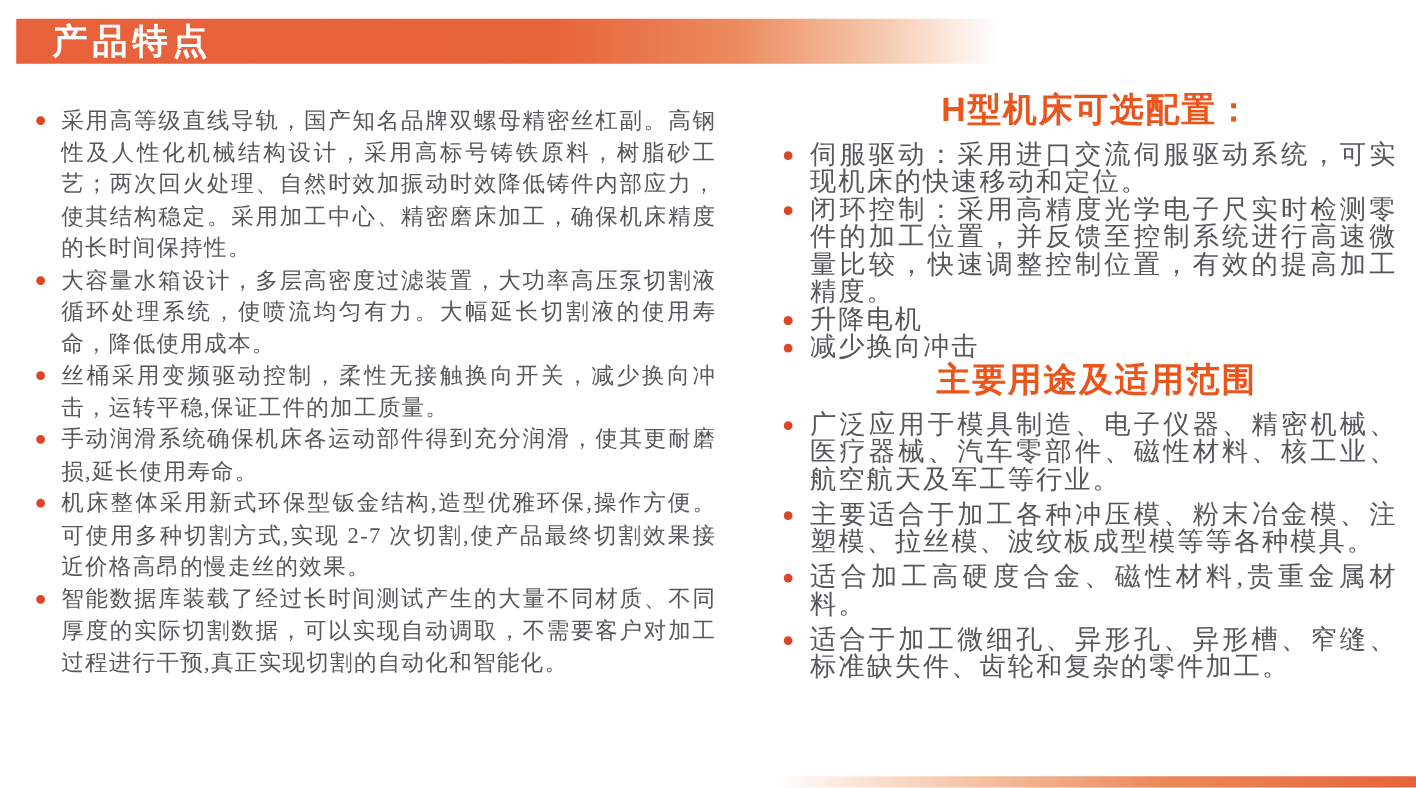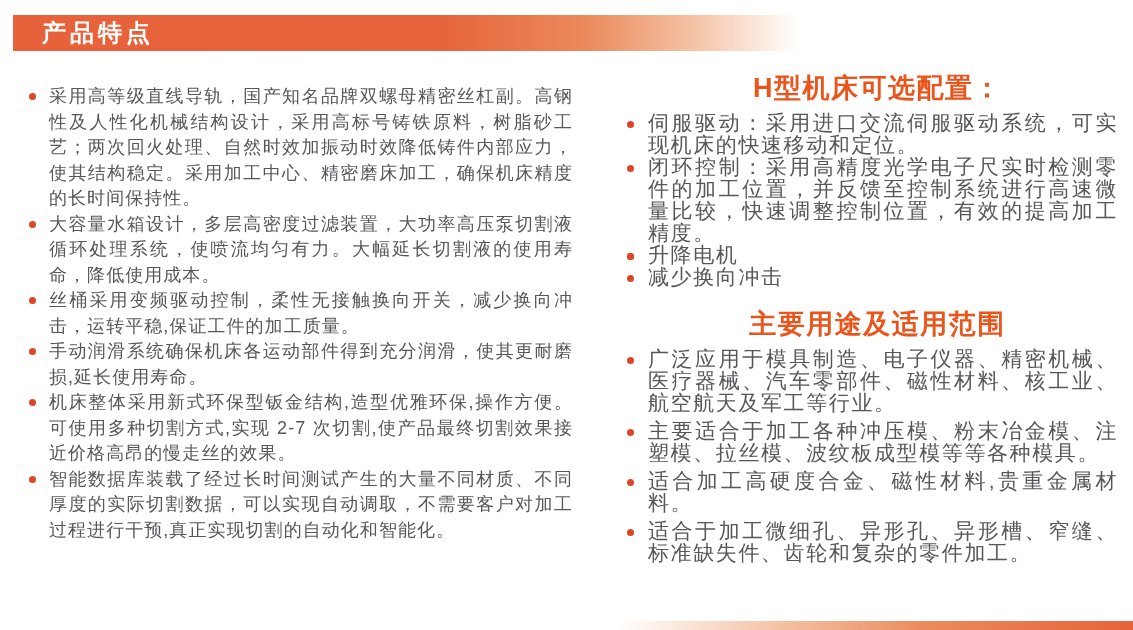--- a/index.html
+++ b/index.html
@@ -17,30 +17,30 @@
     position: absolute;
     left: 13px; top: 15px;
     width: 925px; height: 36px;
     background: linear-gradient(to right,
       #e7623a 0%, #e7633a 46%, #eb8a5c 62%, #f5c5a8 74%, #ffffff 85%);
     display: flex;
     align-items: center;
   }
   .top-bar .title {
     color: #ffffff;
-    font-size: 24px;
+    font-size: 28px;
     font-weight: bold;
     letter-spacing: 4px;
     padding-left: 29px;
     line-height: 36px;
     white-space: nowrap;
   }
 
   
-  ul { list-style: none; margin: 0; padding: 0; }
+  ul { list-style: none; margin: 0; padding: 0; font-family: Liberation Serif, serif; }
   li { position: relative; color: #57575b; }
   .dot {
     position: absolute;
     width: 7px; height: 7px;
     border-radius: 50%;
     background: #de4526;
   }
 
   
   .col-left {
@@ -66,21 +66,21 @@
   .col-right h2 {
     margin: 0 0 7px 13px;
     color: #ea551c;
     font-size: 27px;
     font-weight: bold;
     letter-spacing: 1.5px;
     line-height: 33px;
     white-space: nowrap;
     text-align: center;
   }
-  .col-right h2.second { margin-top: 20px; }
+  .col-right h2.second { margin-top: 0; }
   .col-right li {
     padding-left: 24px;
     font-size: 21px;
     line-height: 22px;
     letter-spacing: 1.6px;
     text-align: justify;
   }
   .col-right .dot { left: 3px; top: 9px; }
   .list-usage li { margin-bottom: 6px; }
 

